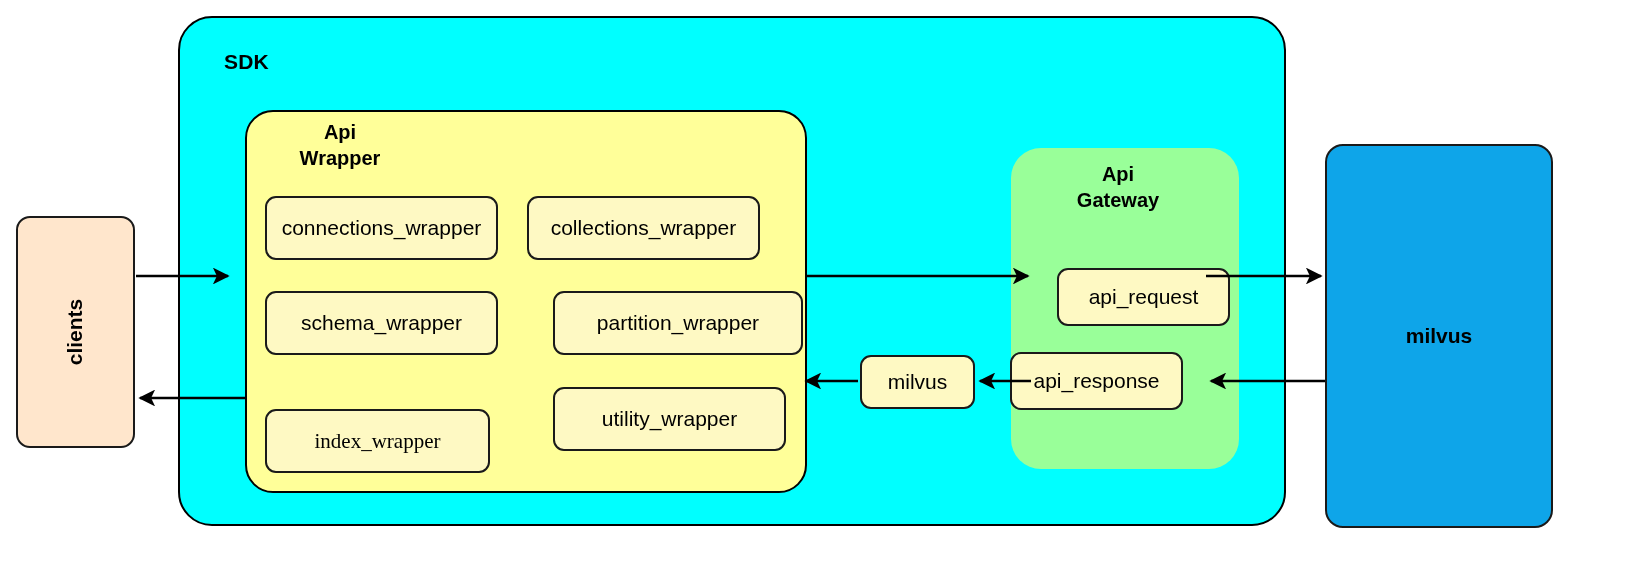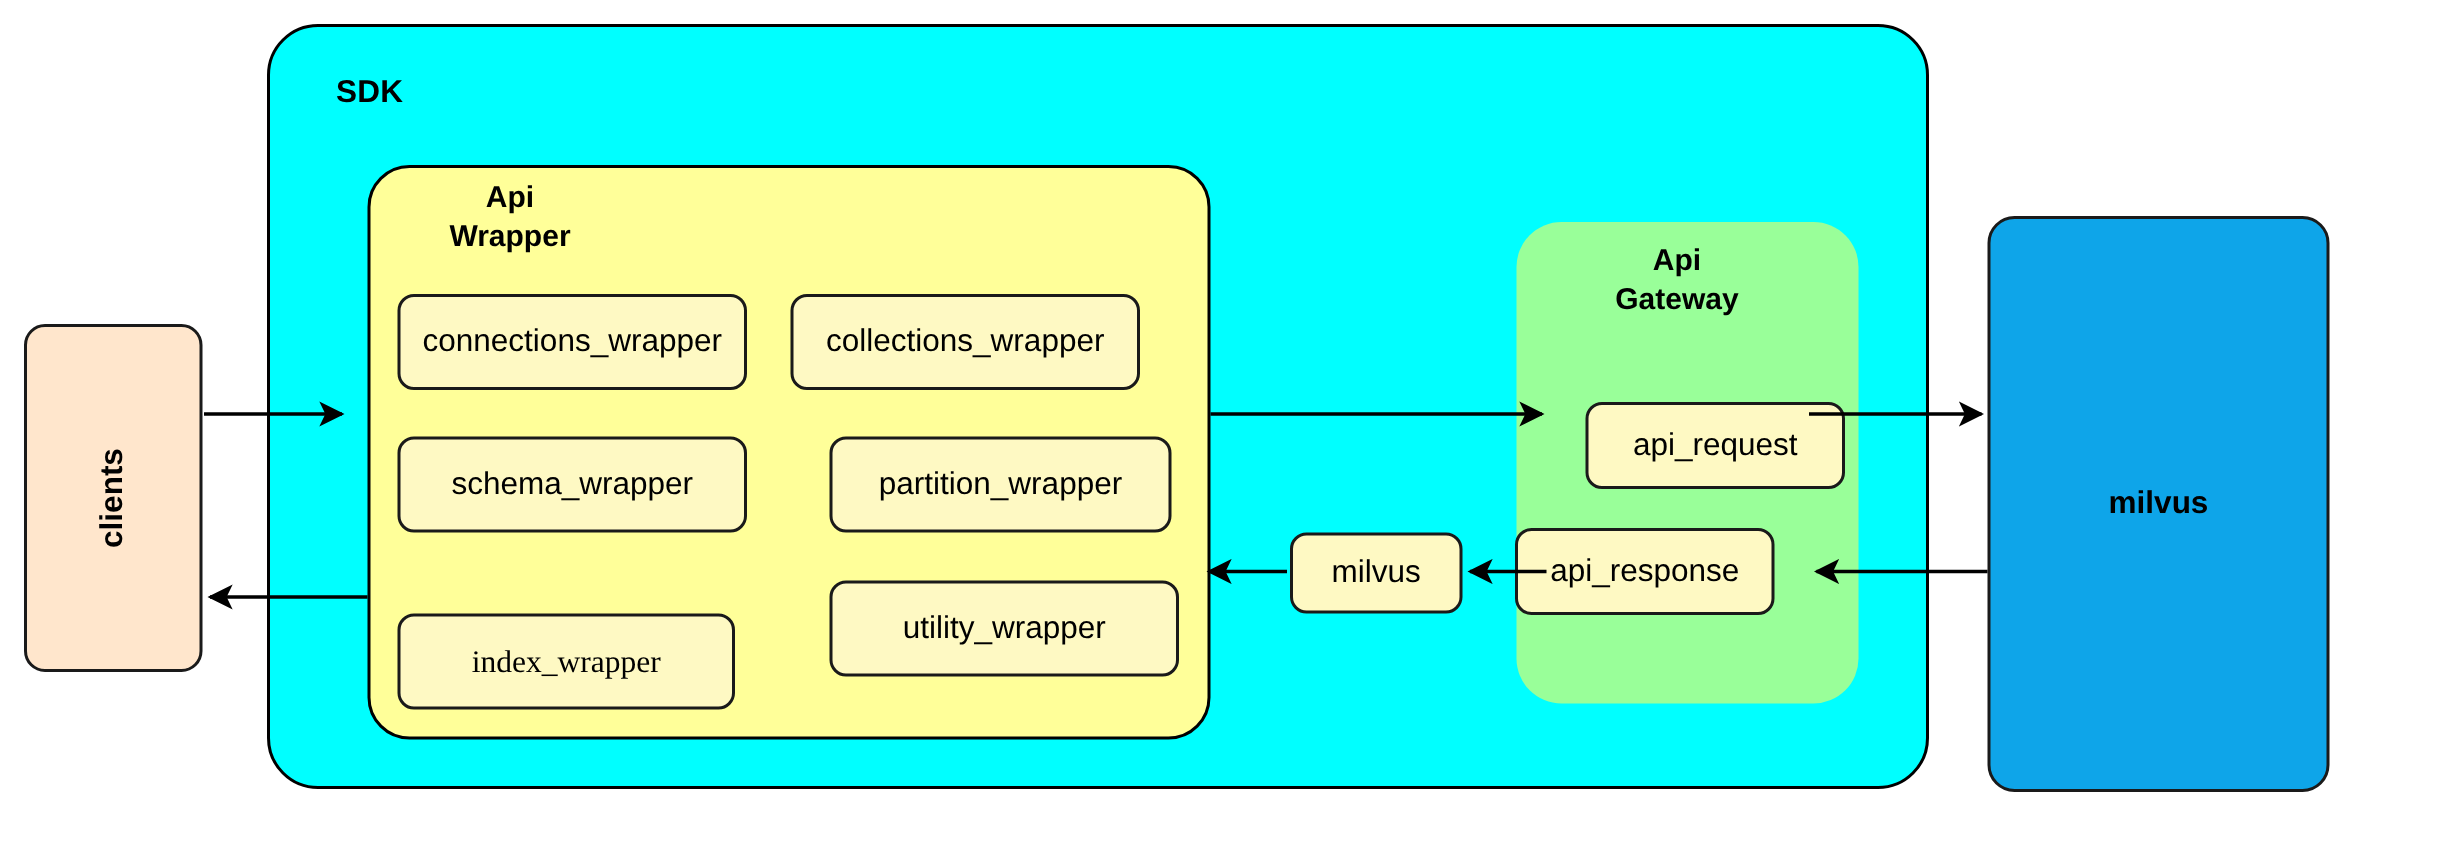--- a/index.html
+++ b/index.html
@@ -175,21 +175,21 @@
 
   <div class="box leaf" style="left:265px; top:196px; width:233px; height:64px;">
     <span>connections_wrapper</span>
   </div>
   <div class="box leaf" style="left:527px; top:196px; width:233px; height:64px;">
     <span>collections_wrapper</span>
   </div>
   <div class="box leaf" style="left:265px; top:291px; width:233px; height:64px;">
     <span>schema_wrapper</span>
   </div>
-  <div class="box leaf" style="left:553px; top:291px; width:228px; height:64px;">
+  <div class="box leaf" style="left:553px; top:291px; width:250px; height:64px;">
     <span>partition_wrapper</span>
   </div>
   <div class="box leaf" style="left:265px; top:409px; width:225px; height:64px;font-family:Liberation Serif, serif;">
     <span>index_wrapper</span>
   </div>
   <div class="box leaf" style="left:553px; top:387px; width:233px; height:64px;">
     <span>utility_wrapper</span>
   </div>
 
   <div class="box apigateway-container">

